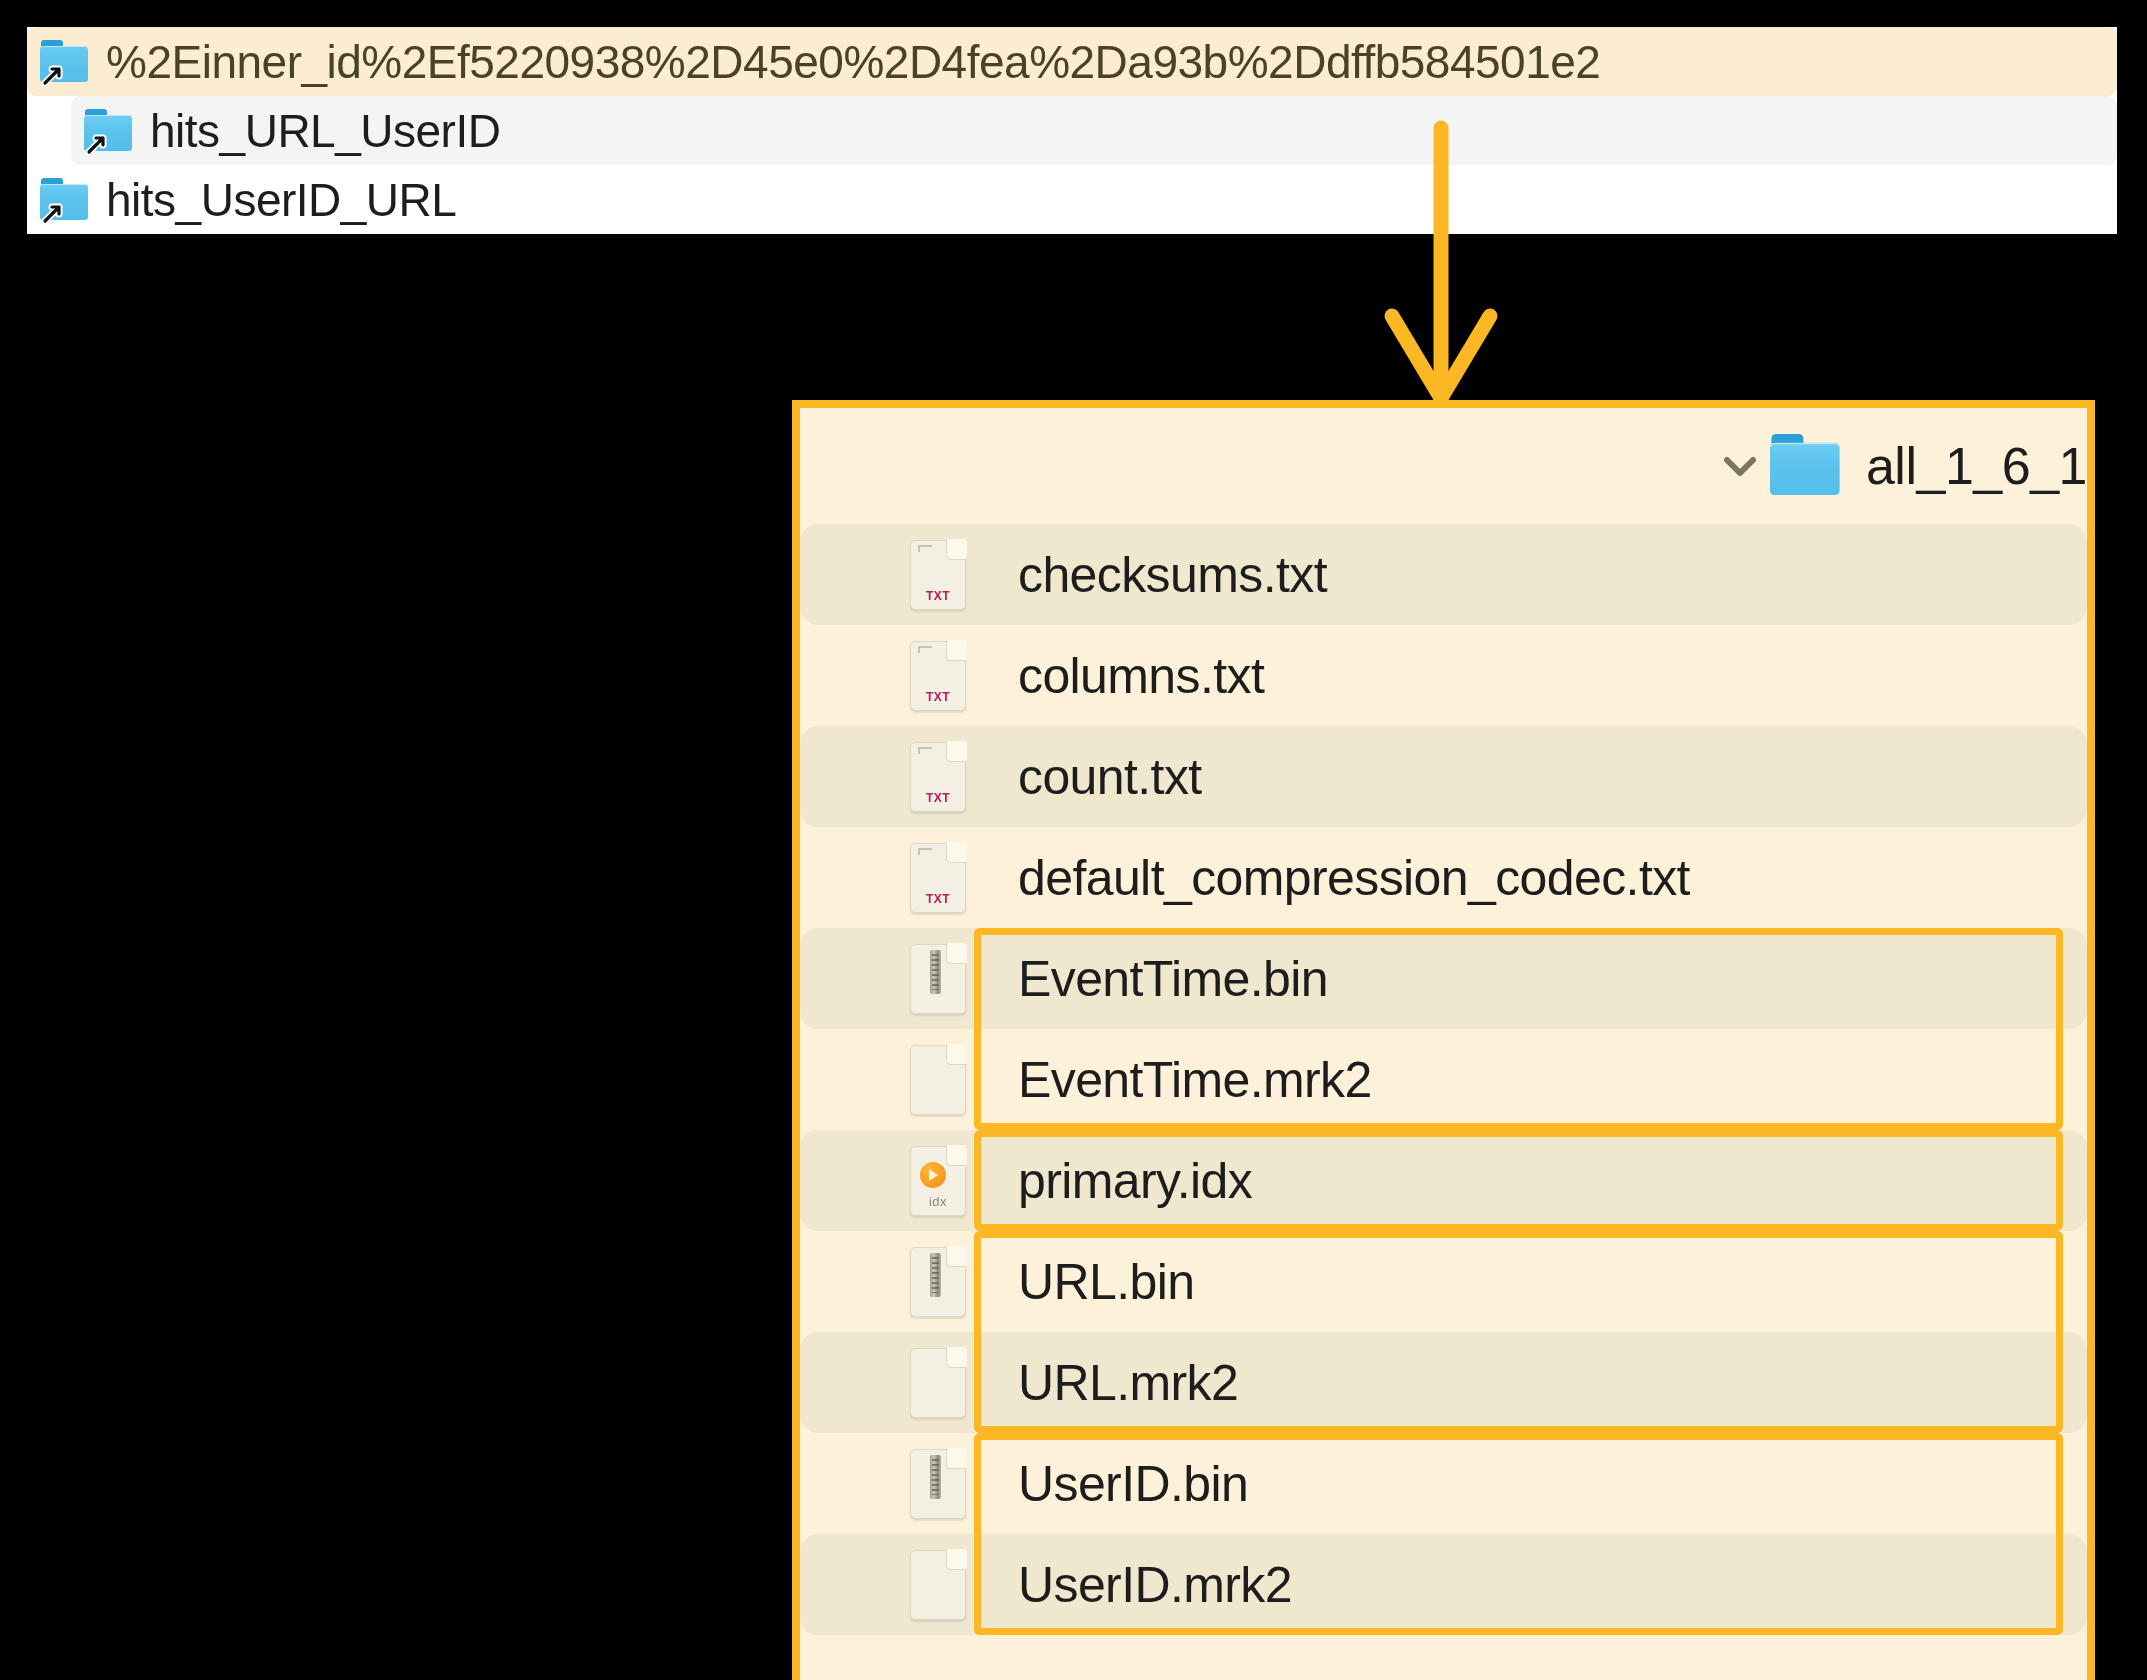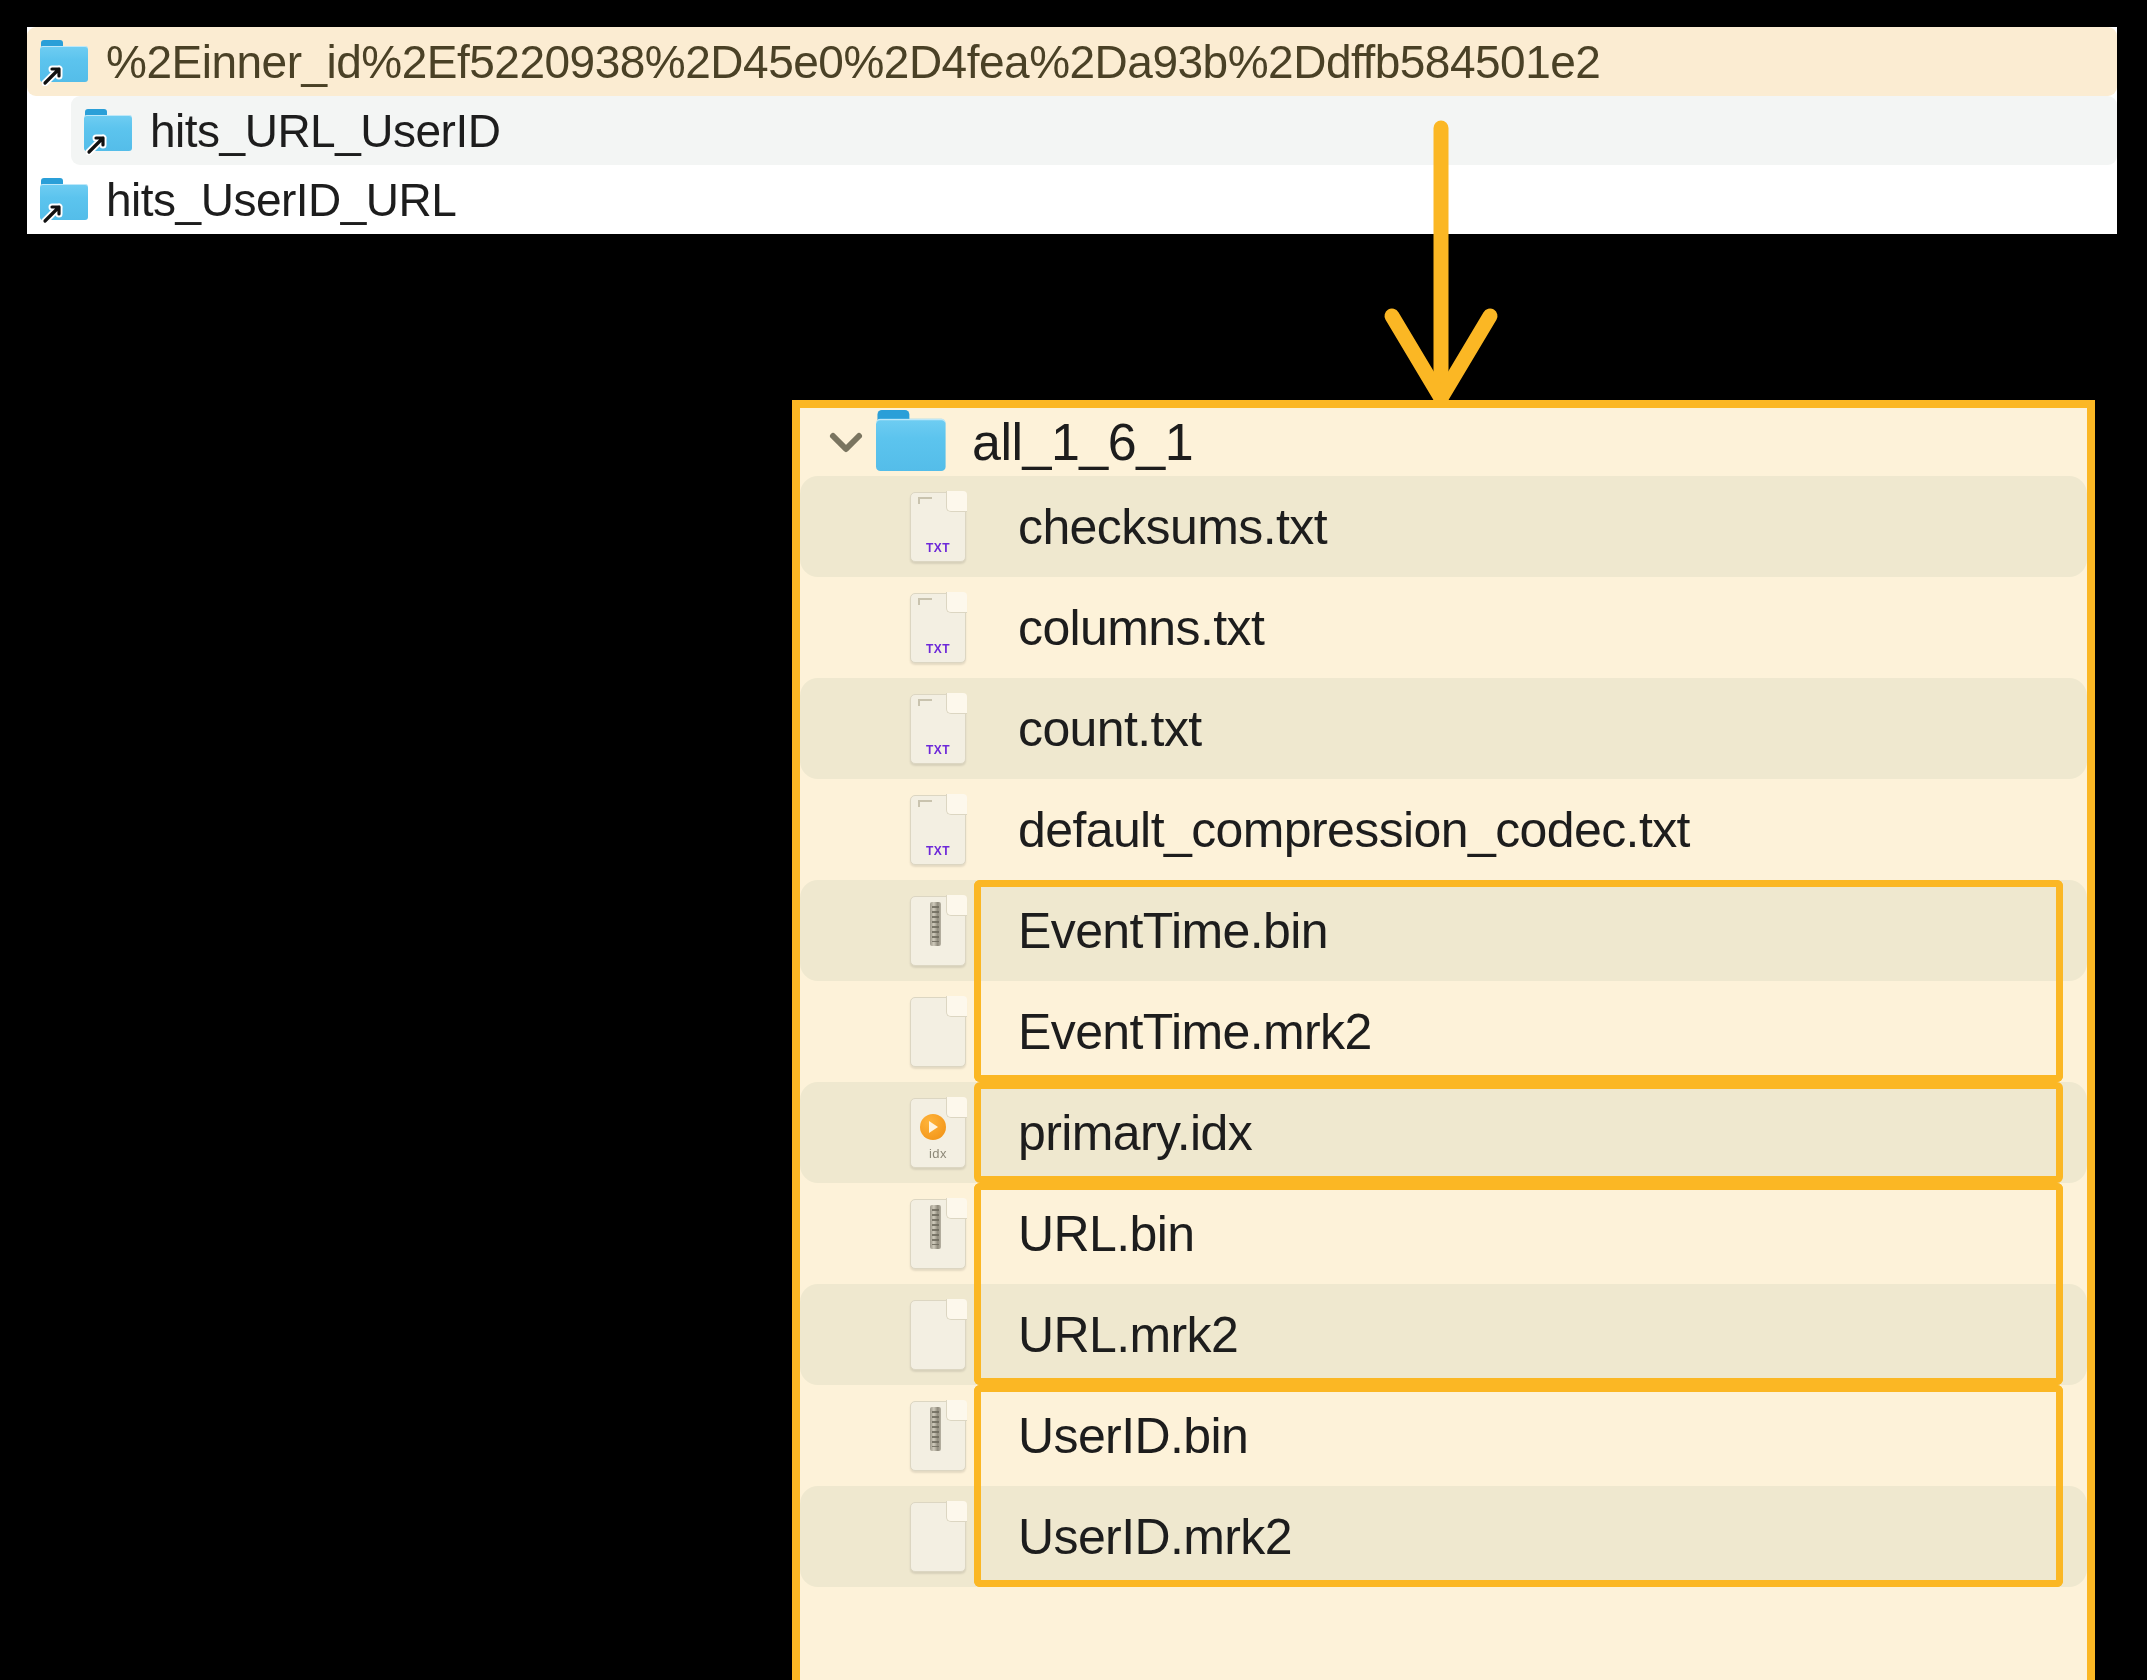--- a/index.html
+++ b/index.html
@@ -105,21 +105,21 @@
     height: 101px;
     box-sizing: border-box;
     position: relative;
   }
   .tree-row.zebra {
     background: #efe8cf;
     border-radius: 18px;
   }
 
   
-  #root-row { height: 68px; padding-left: 20px; }
+  #root-row { height: 116px; padding-left: 20px; justify-content: flex-end; }
   .chevron {
     width: 52px; height: 52px;
     flex: 0 0 auto;
     display: flex; align-items: center; justify-content: center;
     color: #7a7560;
   }
   #root-row .folder-ico { margin-left: 4px; transform: scale(1.45); transform-origin: left center; }
   #root-row .root-label {
     font-size: 52px;
     color: #1d1d1d;
@@ -151,21 +151,21 @@
     border-bottom: 1px solid #dcd6c2;
     border-radius: 0 4px 0 5px;
   }
   .file-ico .ext {
     position: absolute;
     left: 0; right: 0; bottom: 7px;
     text-align: center;
     font-size: 12px;
     font-weight: bold;
     letter-spacing: .5px;
-    color: #6d28d9;
+    color: #be185d;
     font-family: "Liberation Sans", sans-serif;
   }
   .file-ico .ext.small { font-size: 13px; font-weight: normal; color: #8d8878; }
   .file-ico .tick {
     position: absolute;
     left: 8px; top: 5px;
     width: 12px; height: 5px;
     border-top: 2px solid #c9c3ae;
     border-left: 2px solid #c9c3ae;
   }

